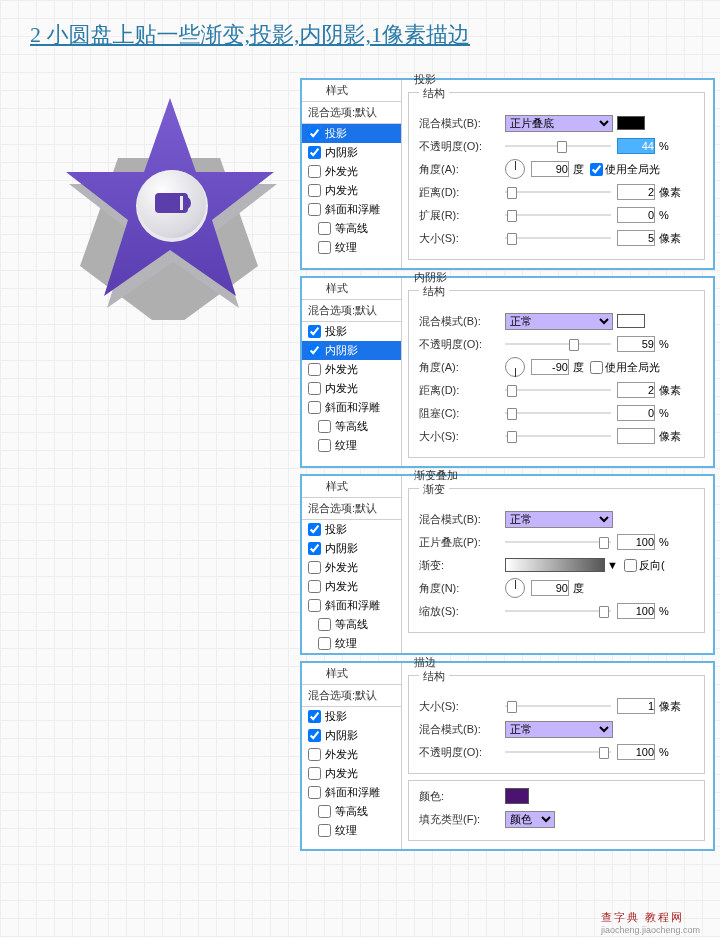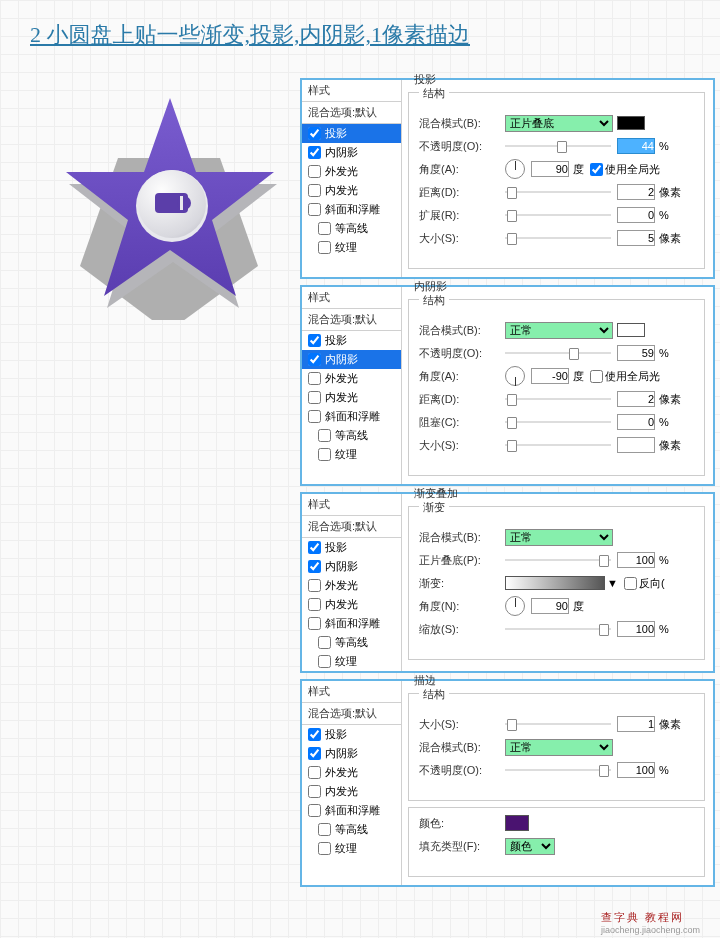--- a/index.html
+++ b/index.html
@@ -3,43 +3,43 @@
 <meta charset="utf-8">
 <style>
 * { box-sizing: border-box; margin: 0; padding: 0; font-family: "Microsoft YaHei", Arial, sans-serif; }
 body { width: 720px; height: 938px; background: #fafafa; background-image: linear-gradient(#eee 1px, transparent 1px), linear-gradient(90deg, #eee 1px, transparent 1px); background-size: 18px 18px; position: relative; }
 .title { position: absolute; top: 20px; left: 30px; font-size: 22px; color: #2a7aa8; font-family: "STKaiti", cursive; text-decoration: underline; }
 .star-wrap { position: absolute; top: 90px; left: 60px; width: 220px; height: 230px; }
 .star-wrap svg { width: 100%; height: 100%; }
 .panel-stack { position: absolute; top: 78px; left: 300px; width: 415px; }
 .panel { border: 2px solid #64b5e6; background: #fff; margin-bottom: 6px; display: flex; font-size: 11px; }
 .style-list { width: 100px; border-right: 1px solid #d0d0d0; }
-.style-list-header { padding: 3px 6px; color: #333; border-bottom: 1px solid #d0d0d0; }
+.style-list-header { padding: 3px 24px; color: #333; border-bottom: 1px solid #d0d0d0; }
 .blend-default { padding: 3px 6px; color: #333; border-bottom: 1px solid #d0d0d0; }
 .style-item { padding: 2px 6px; display: flex; align-items: center; gap: 4px; }
 .style-item input { margin: 0; }
 .style-item.active { background: #1a73e8; color: #fff; }
 .style-item.indent { padding-left: 16px; }
 .right-side { flex: 1; padding: 4px 8px 8px 6px; position: relative; }
 .section-title { position: absolute; top: -8px; left: 12px; font-size: 11px; color: #333; }
-.fieldset { border: 1px solid #ccc; padding: 6px 8px 16px 10px; margin-top: 8px; }
+.fieldset { border: 1px solid #ccc; padding: 6px 8px 7px 10px; margin-top: 8px; }
 .fieldset-title { position: relative; top: -13px; left: 0; font-size: 11px; background: #fff; padding: 0 4px; color: #333; display: inline-block; }
 .row { display: flex; align-items: center; margin-bottom: 5px; height: 18px; }
 .row-label { width: 78px; text-align: left; margin-right: 8px; font-size: 11px; color: #333; }
 .slider { flex: 0 0 106px; height: 14px; position: relative; margin-right: 6px; }
 .slider::before { content: ""; position: absolute; left: 0; right: 0; top: 6px; height: 2px; background: #ddd; }
 .slider::after { content: ""; position: absolute; top: 2px; width: 8px; height: 10px; background: #fff; border: 1px solid #888; border-radius: 1px; }
 .sl-low::after { left: 2px; }
 .sl-mid::after { left: 52px; }
 .sl-60::after { left: 64px; }
 .sl-high::after { left: 94px; }
 input.num { width: 38px; height: 16px; border: 1px solid #999; font-size: 11px; text-align: right; }
 input.num.hl { background: #4db2ff; color: #fff; border-color: #2a8cd0; }
 .unit { margin-left: 4px; font-size: 11px; }
-select.drop { height: 17px; border: 1px solid #888; font-size: 11px; background: #86efac; }
+select.drop { height: 17px; border: 1px solid #888; font-size: 11px; background: #c4b5fd; }
 .angle-knob { width: 20px; height: 20px; border: 1px solid #888; border-radius: 50%; background: #fff; margin-right: 6px; position: relative; }
 .angle-knob::after { content: ""; position: absolute; width: 1px; height: 9px; background: #333; left: 9px; top: 1px; transform-origin: bottom; }
 .angle-knob.ang-down::after { transform: rotate(180deg); }
 .swatch { width: 28px; height: 14px; border: 1px solid #555; display: inline-block; }
 .swatch.black { background: #000; }
 .swatch.white { background: #fff; }
 .swatch.grad { background: linear-gradient(90deg, #fff, #555); width: 100px; }
 .swatch.purple { background: #4a1370; width: 24px; height: 16px; }
 .chk-inline { display: flex; align-items: center; gap: 2px; margin-left: 6px; font-size: 11px; }
 .footer { position: absolute; bottom: 3px; right: 20px; font-size: 11px; color: #aa2222; letter-spacing: 2px; font-family: "KaiTi", serif; }

